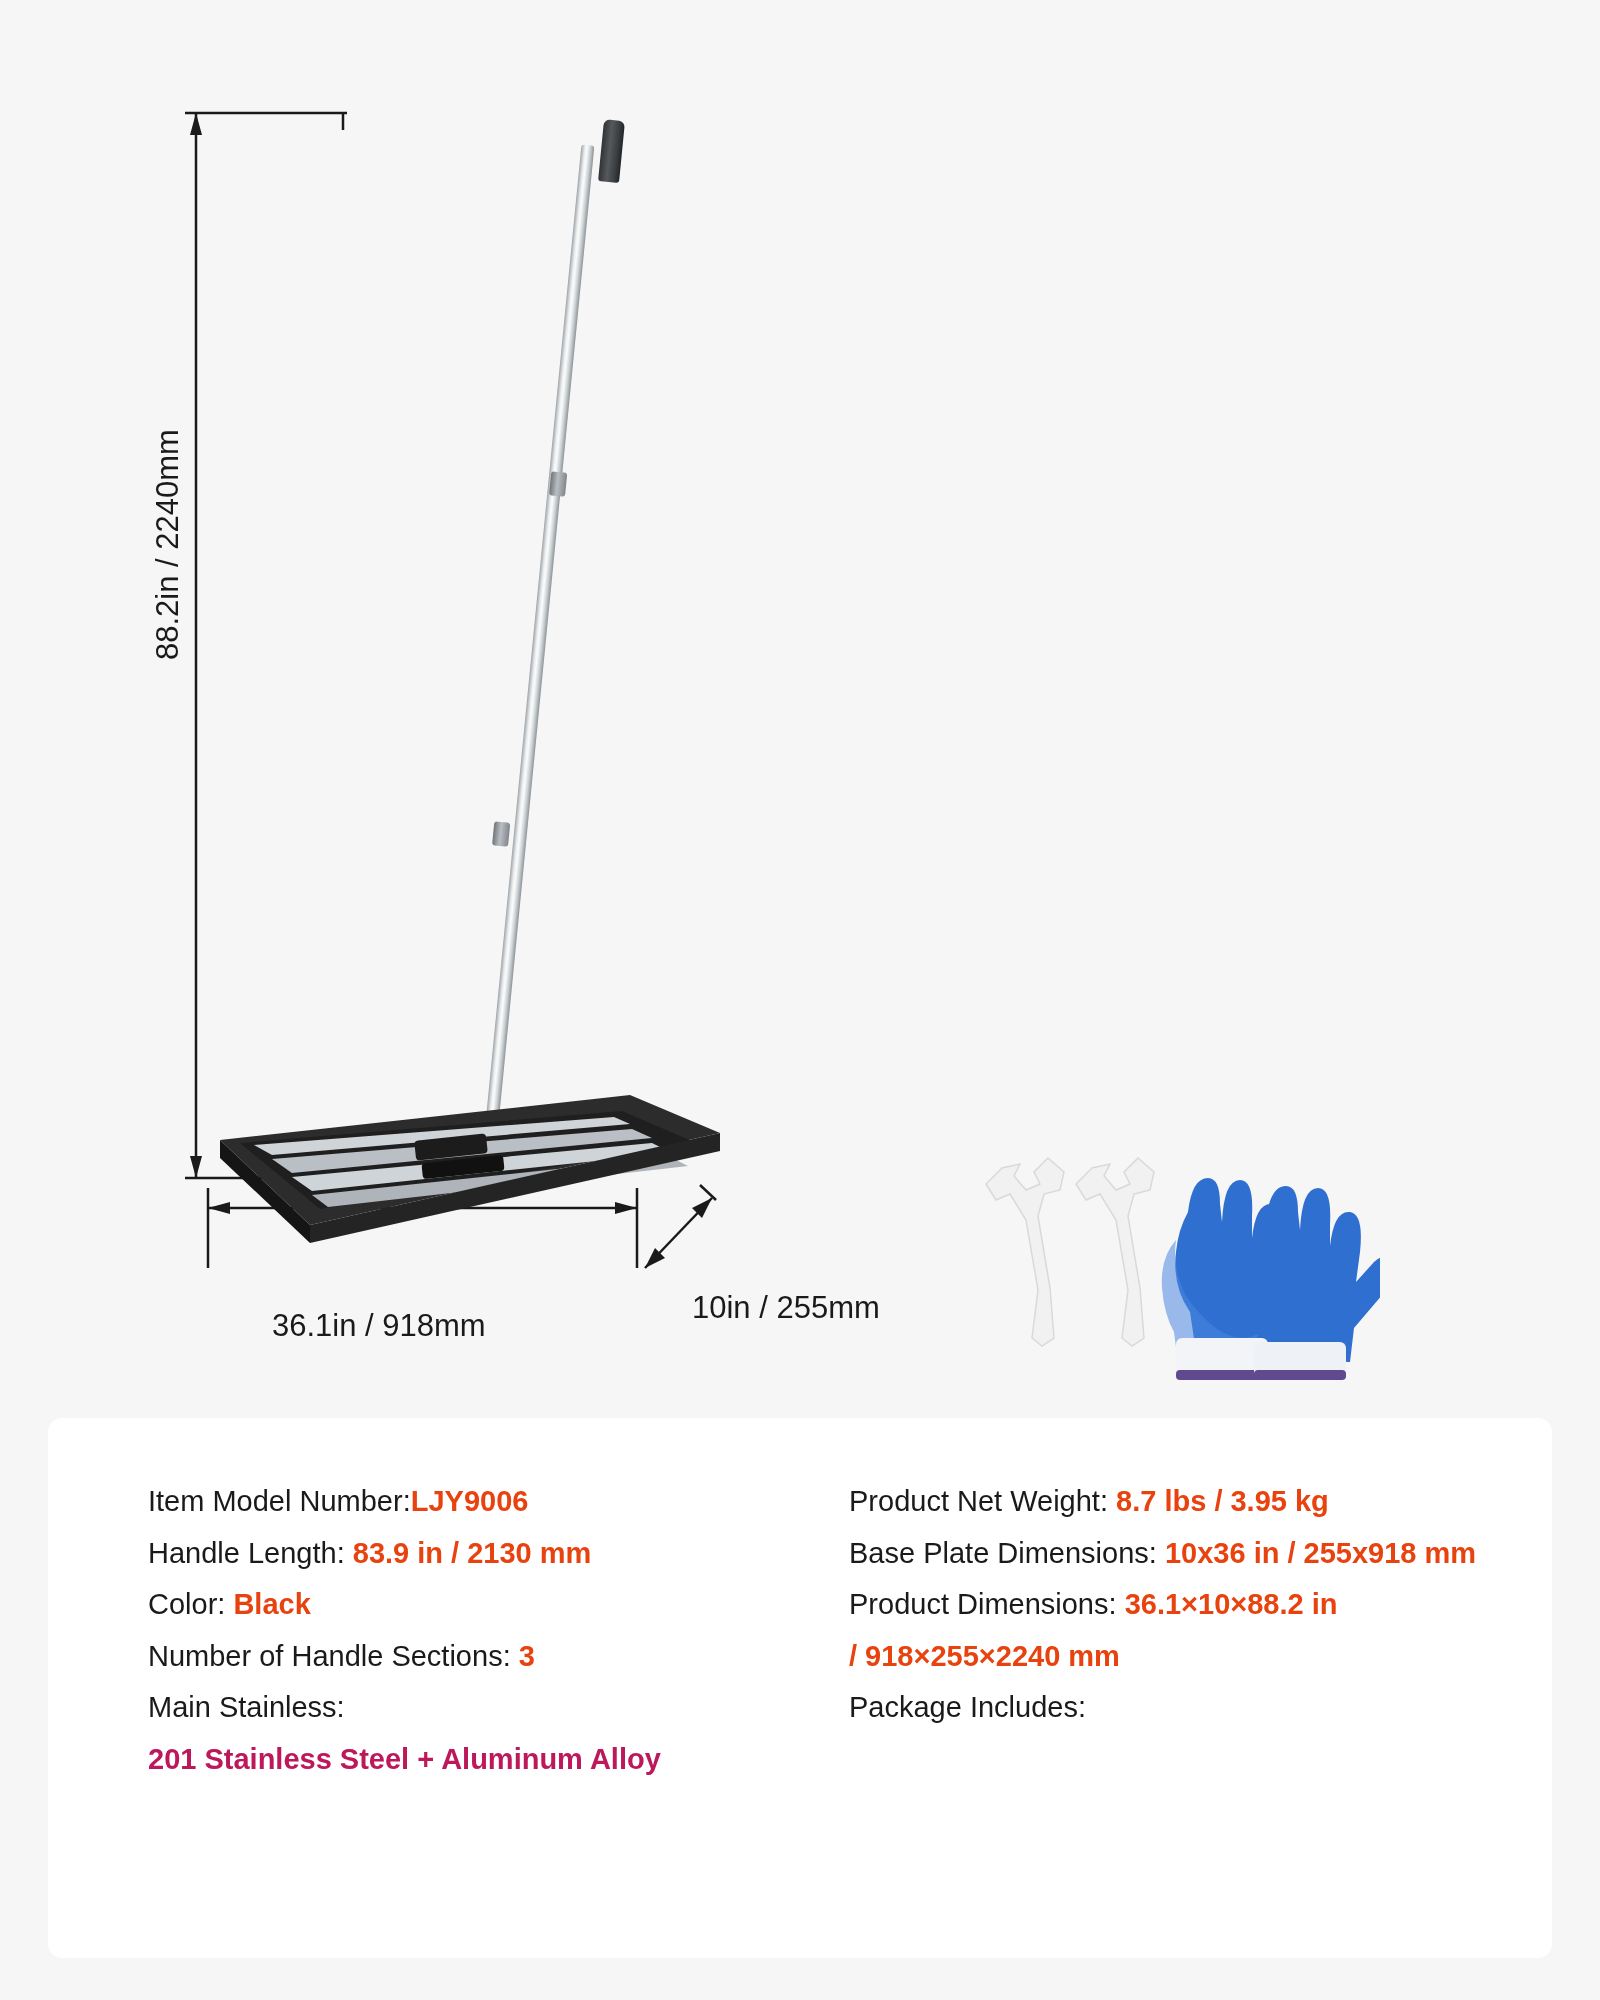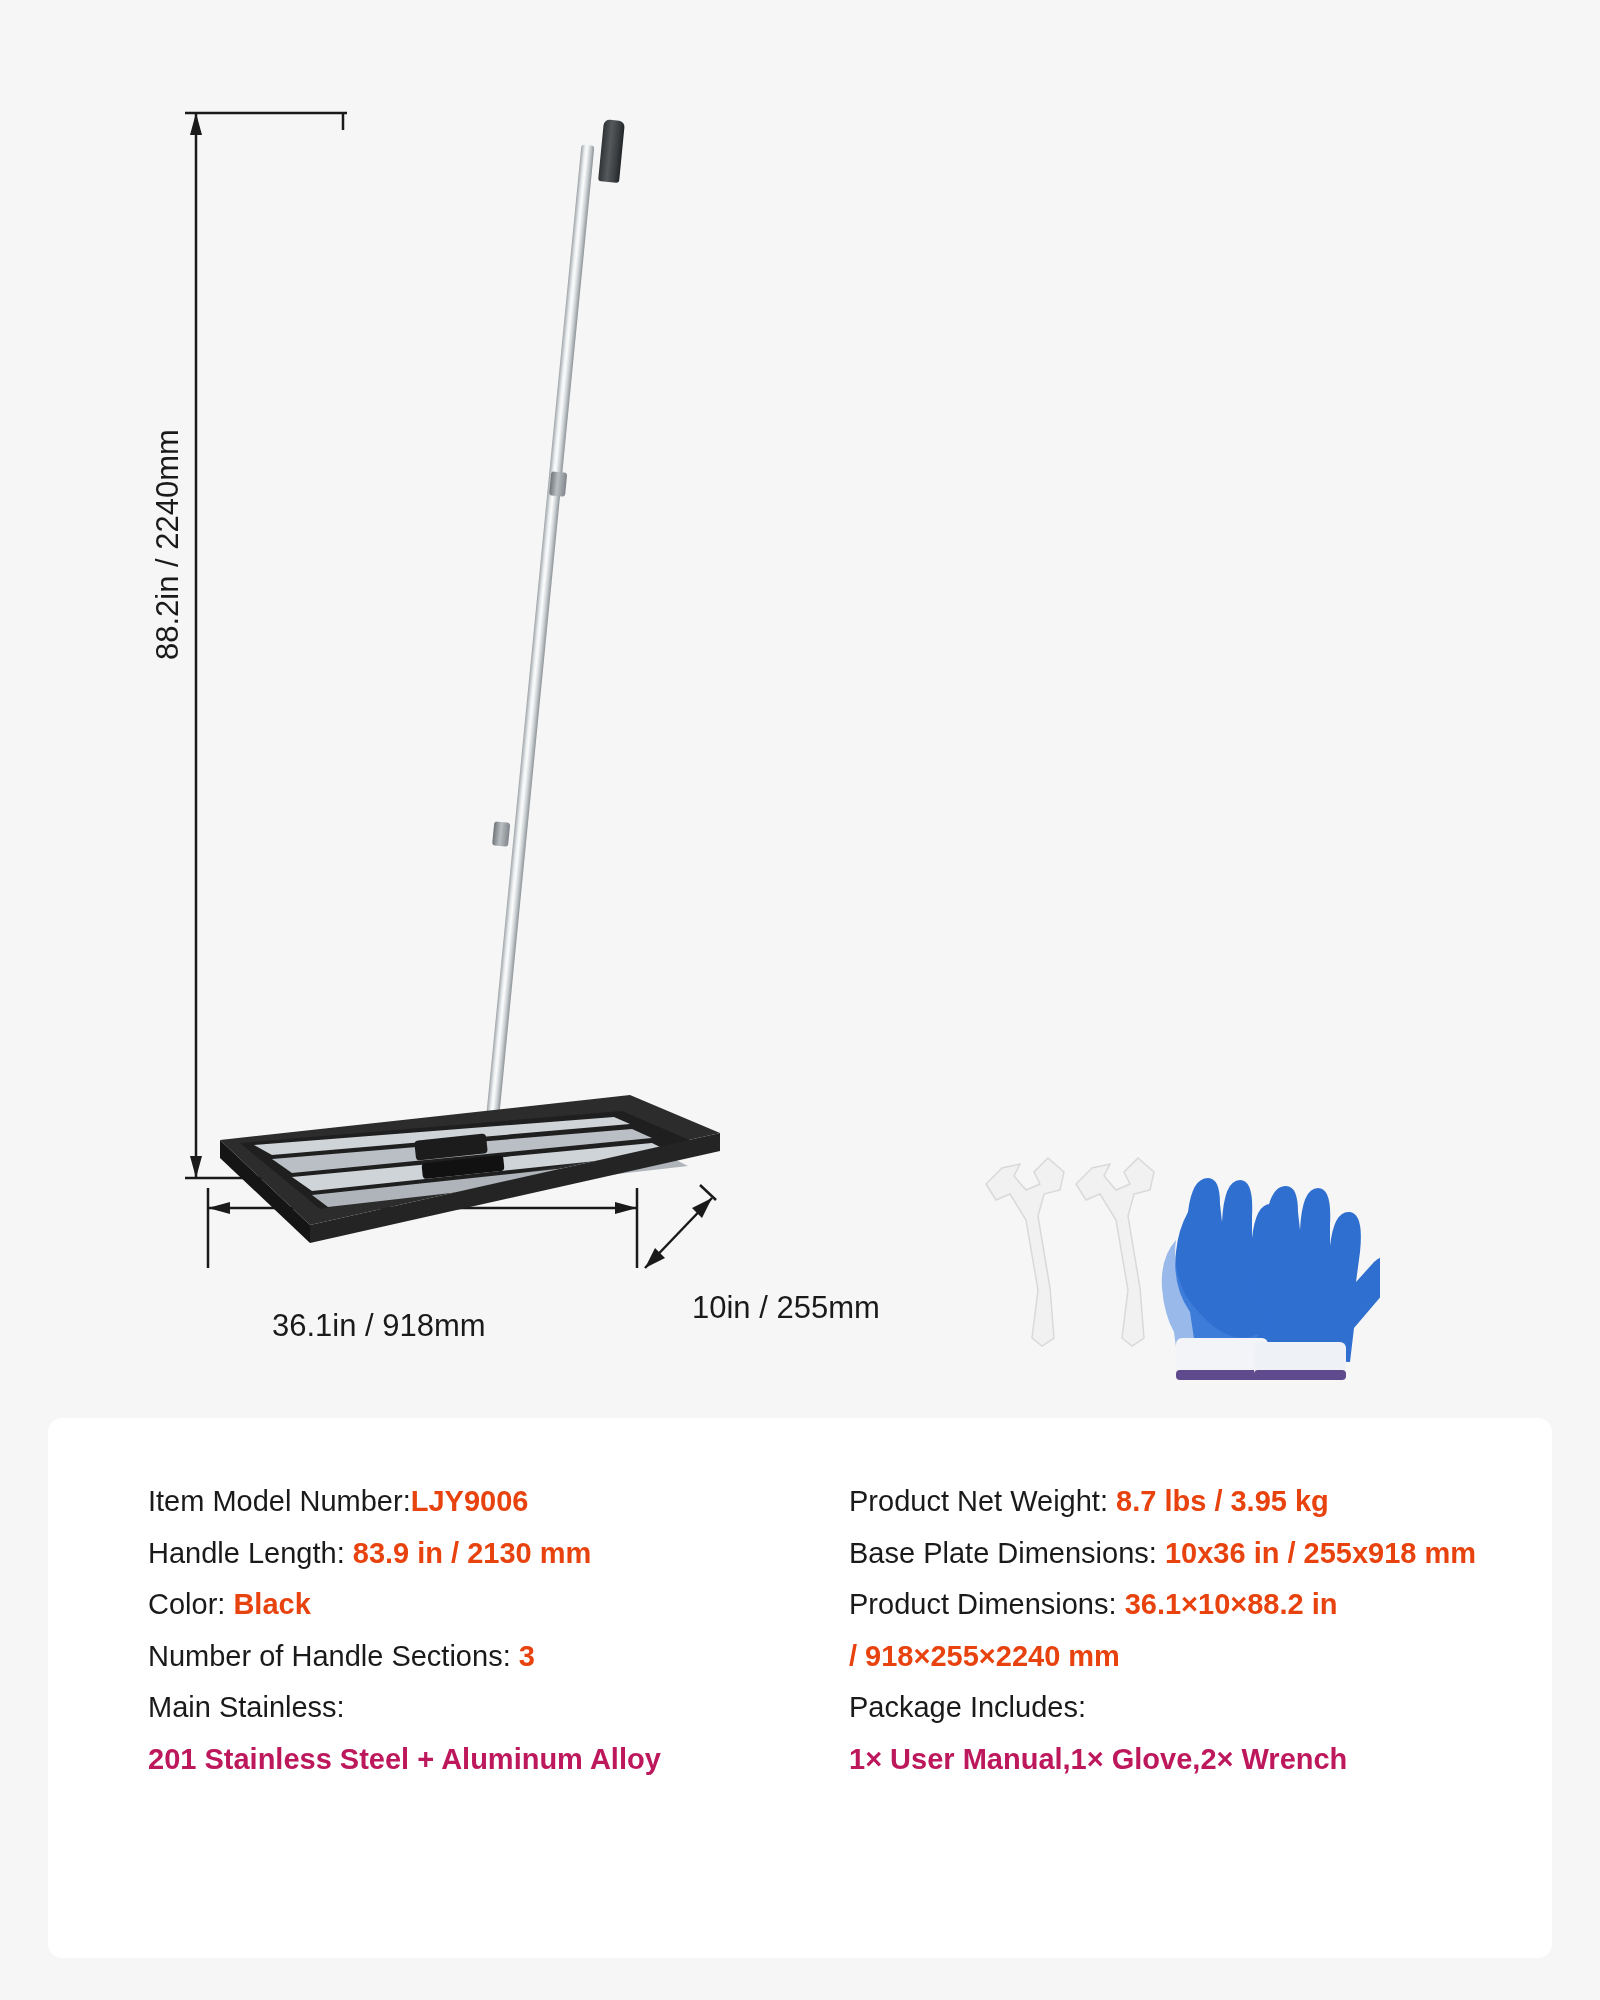--- a/index.html
+++ b/index.html
@@ -283,20 +283,19 @@
           <span class="spec-label">Base Plate Dimensions: </span><span class="spec-value">10x36 in / 255x918 mm</span>
         </div>
         <div class="spec-row">
           <span class="spec-label">Product Dimensions: </span><span class="spec-value">36.1×10×88.2 in</span>
         </div>
         <div class="spec-row">
           <span class="spec-label"></span><span class="spec-value">/ 918×255×2240 mm</span>
         </div>
         <div class="spec-row">
           <span class="spec-label">Package Includes:</span>
-          <span class="spec-value-block">1× User Manual,1× Glove,2× Wrench</span>
         </div>
       </div>
 
     </div>
   </div>
 
 </div>
 
 </body></html>

